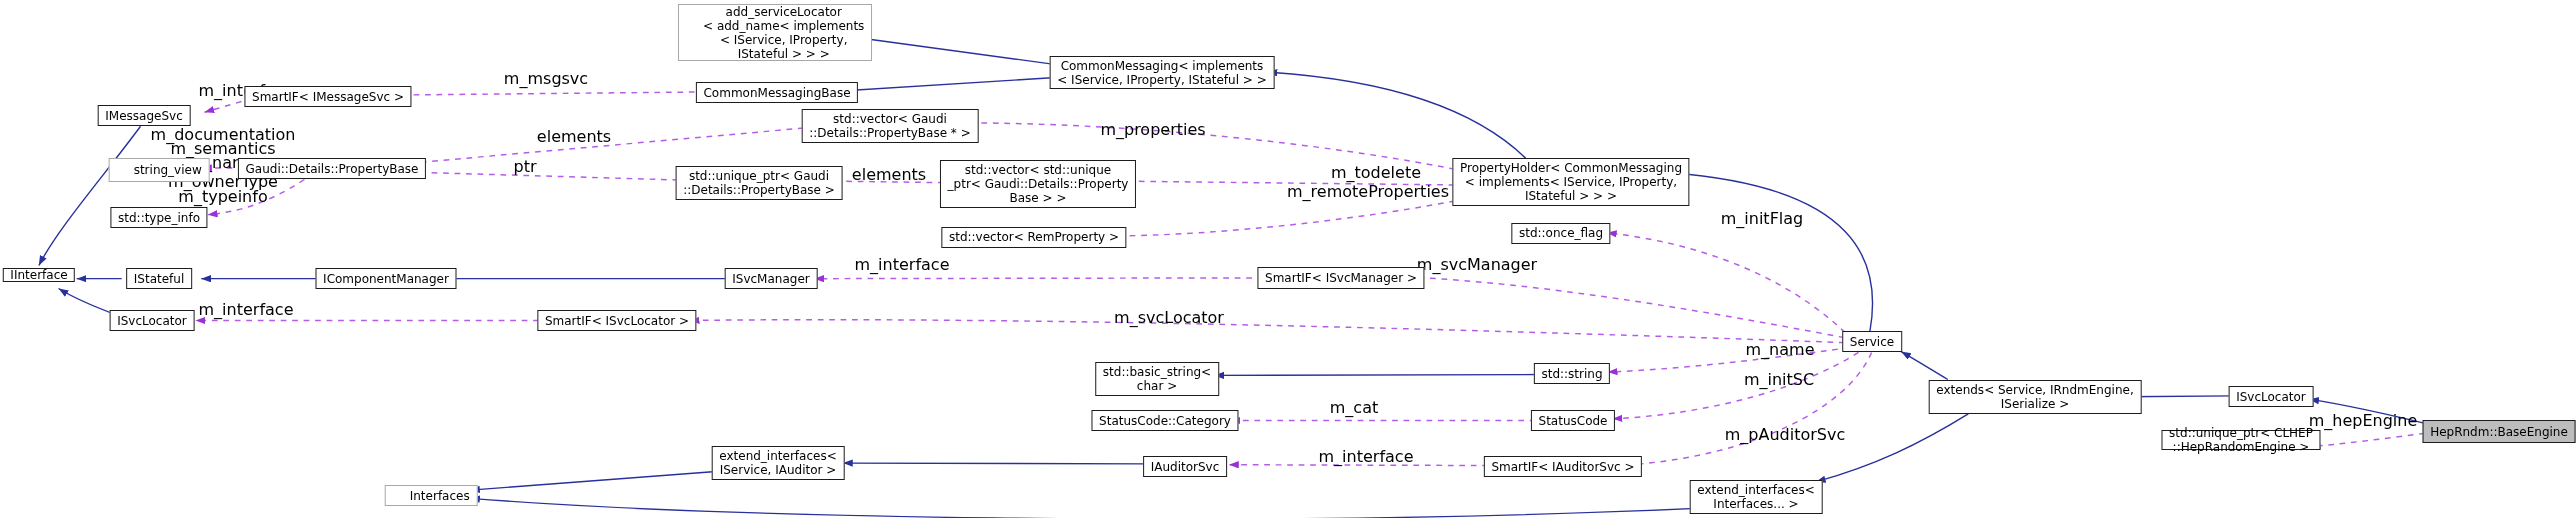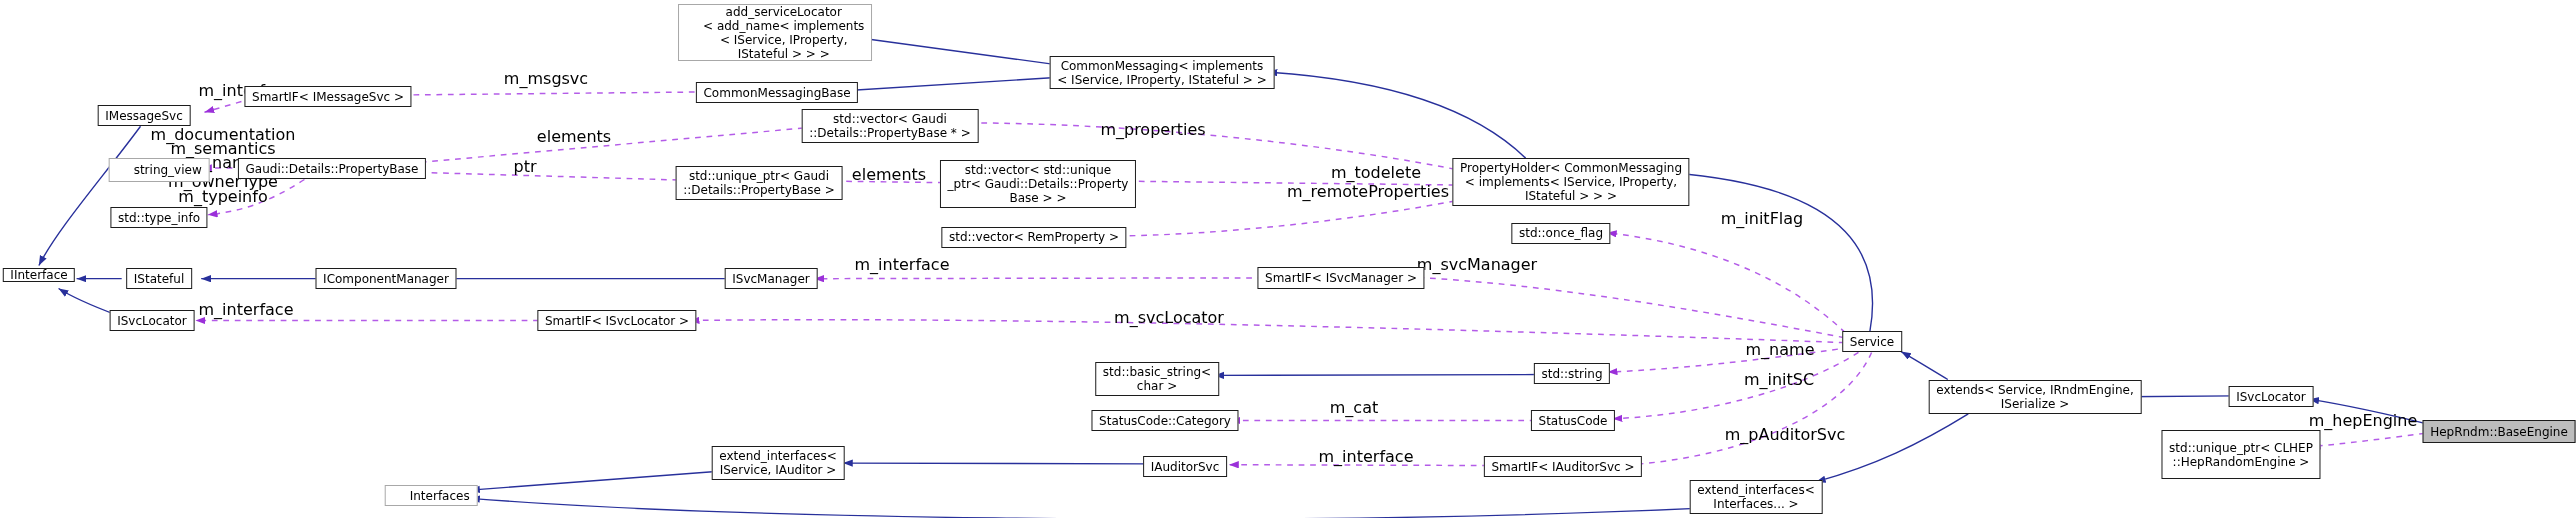--- a/index.html
+++ b/index.html
@@ -106,21 +106,21 @@
   <div class="node" style="left:617px;top:310px;height:21.3px"><span>SmartIF&lt; ISvcLocator &gt;</span></div>
   <div class="node" style="left:1872px;top:331px;height:21.3px"><span>Service</span></div>
   <div class="node" style="left:1157px;top:362px;height:34px"><span>std::basic_string&lt;
 char &gt;</span></div>
   <div class="node" style="left:1572px;top:363px;height:21.3px"><span>std::string</span></div>
   <div class="node" style="left:1165px;top:410px;height:21.3px"><span>StatusCode::Category</span></div>
   <div class="node" style="left:1573px;top:410px;height:21.3px"><span>StatusCode</span></div>
   <div class="node" style="left:2035px;top:380px;height:34px"><span>extends&lt; Service, IRndmEngine,
 ISerialize &gt;</span></div>
   <div class="node" style="left:2271px;top:386px;height:21.3px"><span>ISvcLocator</span></div>
-  <div class="node" style="left:2241px;top:430px;height:49px"><span>std::unique_ptr&lt; CLHEP
+  <div class="node" style="left:2241px;top:430px;height:20px"><span>std::unique_ptr&lt; CLHEP
 ::HepRandomEngine &gt;</span></div>
   <div class="node focus" style="left:2499px;top:420px;height:23px"><span>HepRndm::BaseEngine</span></div>
   <div class="node" style="left:778px;top:446px;height:34px"><span>extend_interfaces&lt;
 IService, IAuditor &gt;</span></div>
   <div class="node" style="left:1185px;top:456px;height:21.3px"><span>IAuditorSvc</span></div>
   <div class="node" style="left:1563px;top:456px;height:21.3px"><span>SmartIF&lt; IAuditorSvc &gt;</span></div>
   <div class="node gray" style="left:431px;top:485px;height:21.3px"><span>Interfaces</span></div>
   <div class="node" style="left:1756px;top:480px;height:34px"><span>extend_interfaces&lt;
 Interfaces... &gt;</span></div>
 

